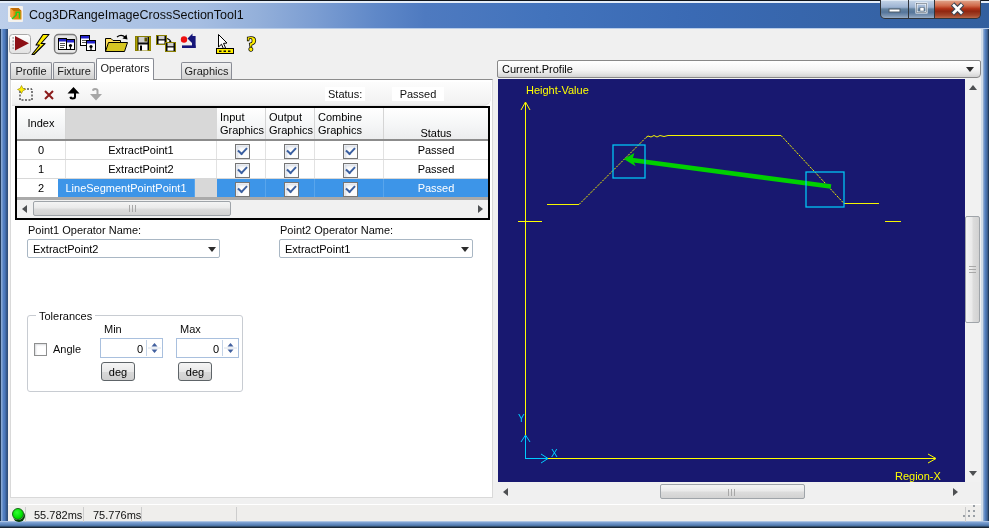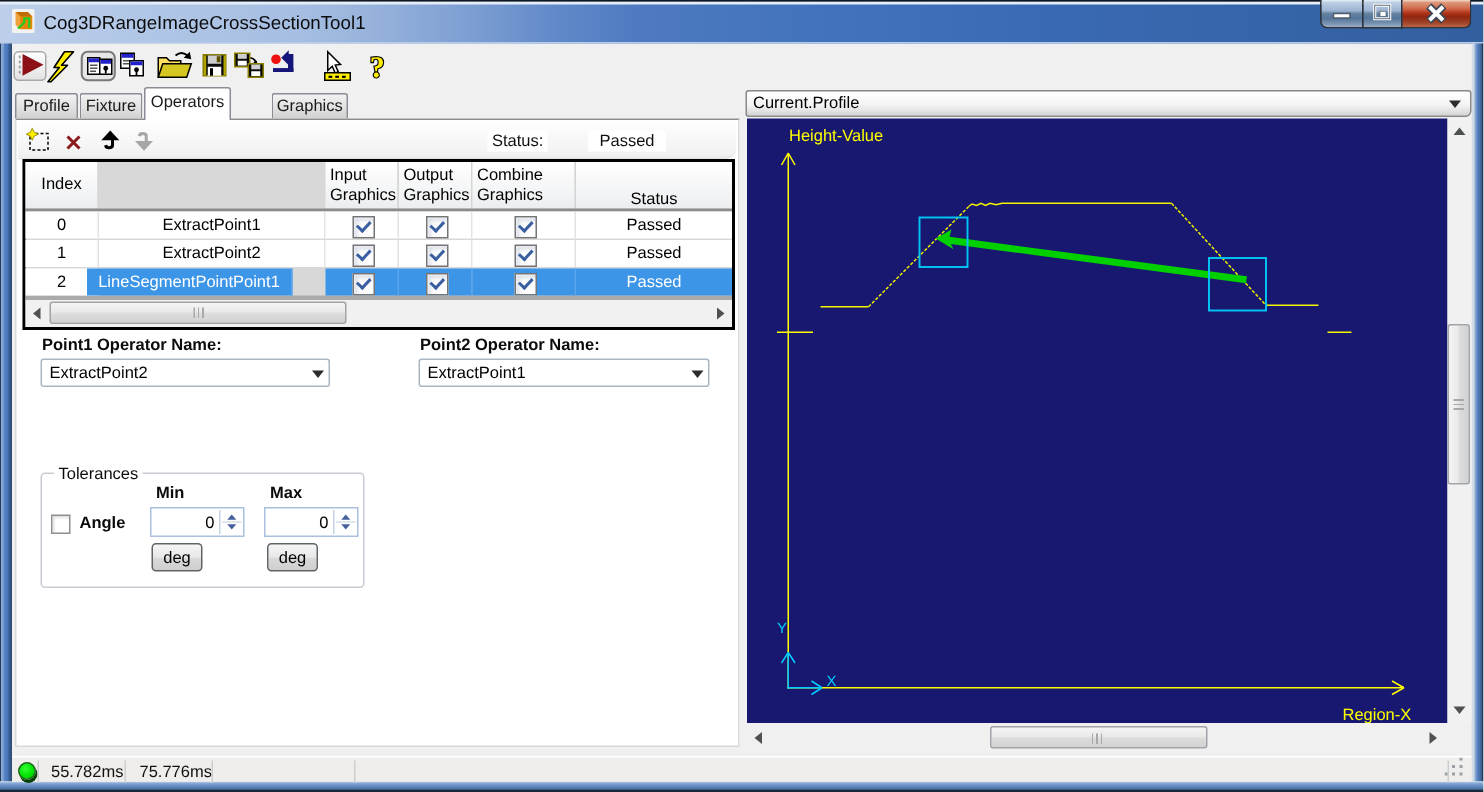--- a/index.html
+++ b/index.html
@@ -61,21 +61,21 @@
 
 #lscroll { left:17px; top:200px; width:471px; height:18px; background:#f1f1f1; }
 
 .tri { position:absolute; width:0; height:0; }
 .tri-up { border-left:4px solid transparent; border-right:4px solid transparent; border-bottom:5px solid #4e5052; }
 .tri-down { border-left:4px solid transparent; border-right:4px solid transparent; border-top:5px solid #4e5052; }
 .tri-left { border-top:4px solid transparent; border-bottom:4px solid transparent; border-right:5px solid #4e5052; }
 .tri-right { border-top:4px solid transparent; border-bottom:4px solid transparent; border-left:5px solid #4e5052; }
 
 
-.lbl { position:absolute; font-size:11px; color:#0b0b0b;font-weight:bold; }
+.lbl { position:absolute; font-size:11px; color:#0b0b0b; }
 .combo { position:absolute; height:19px; background:#fff; border:1px solid #a9b7c4; border-radius:2px; font-size:11px; color:#000; padding:3px 0 0 5px; }
 .carrow { position:absolute; width:0; height:0; border-left:4px solid transparent; border-right:4px solid transparent; border-top:5px solid #2c2c2c; }
 
 
 #tolbox { left:27px; top:315px; width:216px; height:77px; border:1px solid #c8ccd2; border-radius:3px; }
 #tollbl { left:36px; top:309px; background:#fff; font-size:11px; color:#0b0b0b; padding:1px 3px; }
 .spin { position:absolute; width:63px; height:20px; border:1px solid #a9c0de; background:#fff; }
 .spintxt { position:absolute; right:19px; top:4px; font-size:11px; color:#000; }
 .spinbtns { position:absolute; right:1px; top:1px; width:15px; height:16px; border-left:1px solid #c4d3e6; }
 .degbtn { position:absolute; width:34px; height:19px; border:1px solid #5e6468; border-radius:3px;

